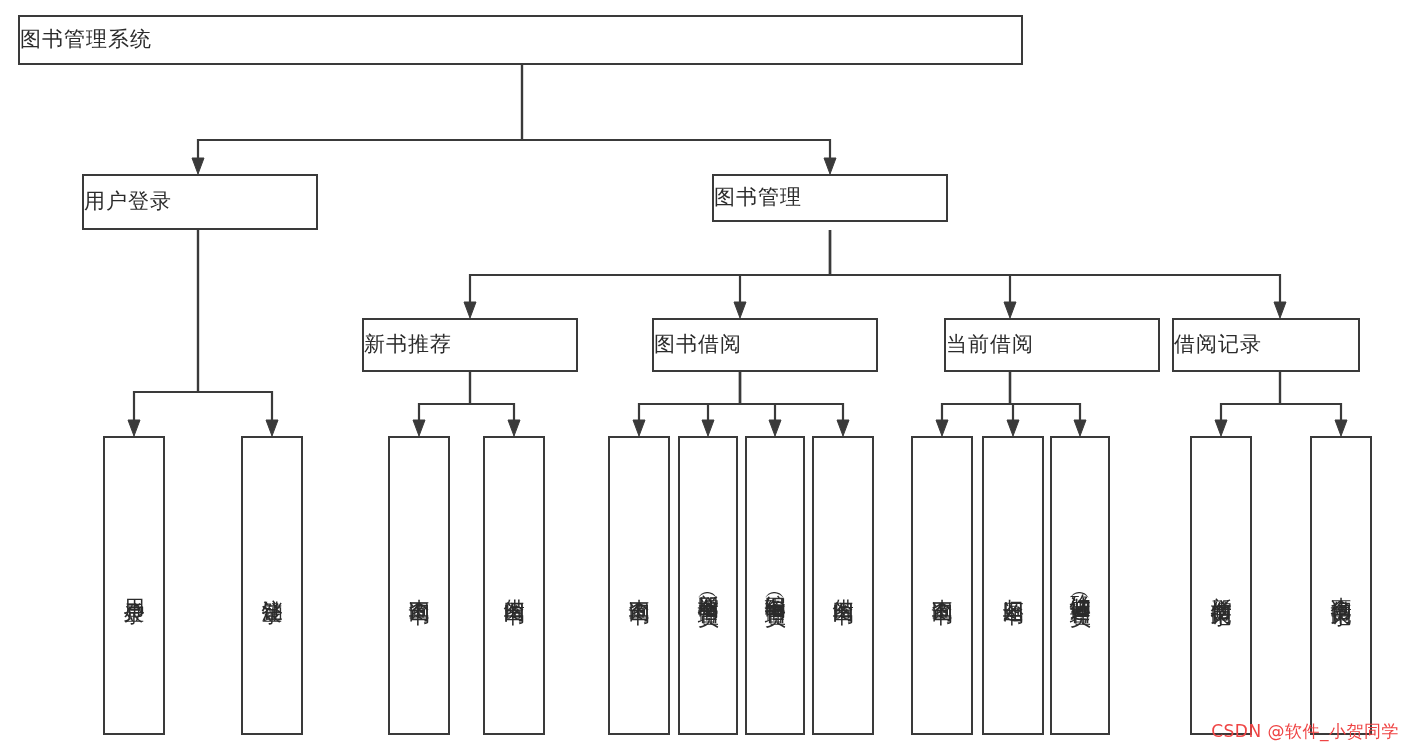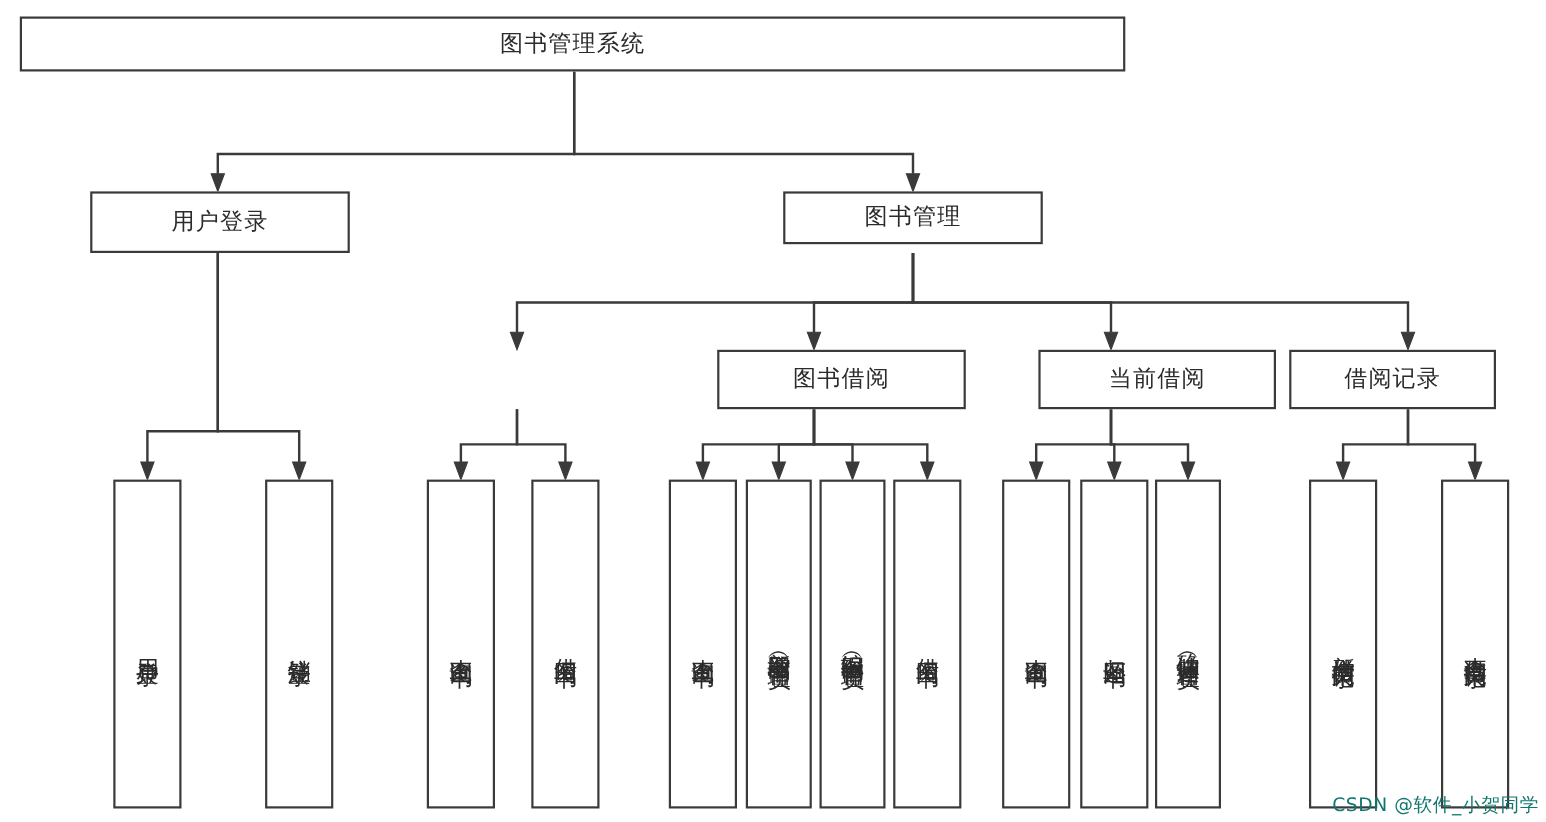--- a/index.html
+++ b/index.html
@@ -26,21 +26,21 @@
     height: 747px;
     pointer-events: none;
   }
   .node {
     position: absolute;
     box-sizing: border-box;
     background: #ffffff;
     border: 2px solid #3a3a3a;
     display: flex;
     align-items: center;
-    justify-content: center;
+    justify-content: flex-start;
     color: #2b2b2b;
   }
   .node.horizontal {
     font-size: 21px;
     line-height: 1.2;
     letter-spacing: 1px;
     white-space: nowrap;
   }
   .node.vertical {
     font-size: 21px;
@@ -58,21 +58,21 @@
     text-align: center;
   }
   .node-label {
     display: block;
   }
   #watermark {
     position: absolute;
     right: 6px;
     bottom: 4px;
     font-size: 17px;
-    color: #0f766e;
+    color: #ef4444;
     white-space: nowrap;
     letter-spacing: 0.5px;
   }
 </style>
 </head>
 <body>
 
 <div id="diagram-root">
 
   <svg id="edges-layer" width="1405" height="747" viewBox="0 0 1405 747">
@@ -120,20 +120,23 @@
     <span class="node-label">图书管理系统</span>
   </div>
 
   <div class="node horizontal" style="left: 82px; top: 174px; width: 236px; height: 56px;">
     <span class="node-label">用户登录</span>
   </div>
   <div class="node horizontal" style="left: 712px; top: 174px; width: 236px; height: 48px;">
     <span class="node-label">图书管理</span>
   </div>
 
+  <div class="node horizontal" style="left: 362px; top: 318px; width: 216px; height: 54px;">
+    <span class="node-label">新书推荐</span>
+  </div>
   <div class="node horizontal" style="left: 652px; top: 318px; width: 226px; height: 54px;">
     <span class="node-label">图书借阅</span>
   </div>
   <div class="node horizontal" style="left: 944px; top: 318px; width: 216px; height: 54px;">
     <span class="node-label">当前借阅</span>
   </div>
   <div class="node horizontal" style="left: 1172px; top: 318px; width: 188px; height: 54px;">
     <span class="node-label">借阅记录</span>
   </div>
 

